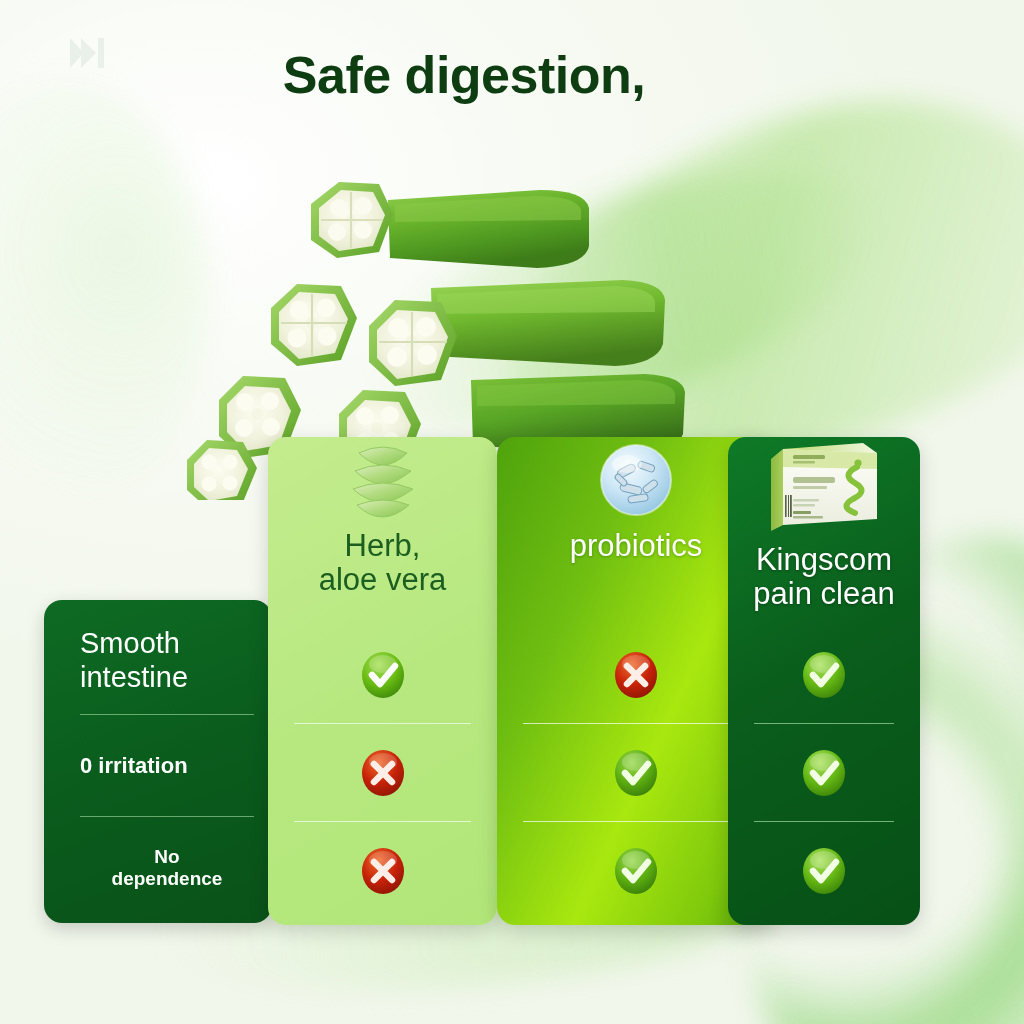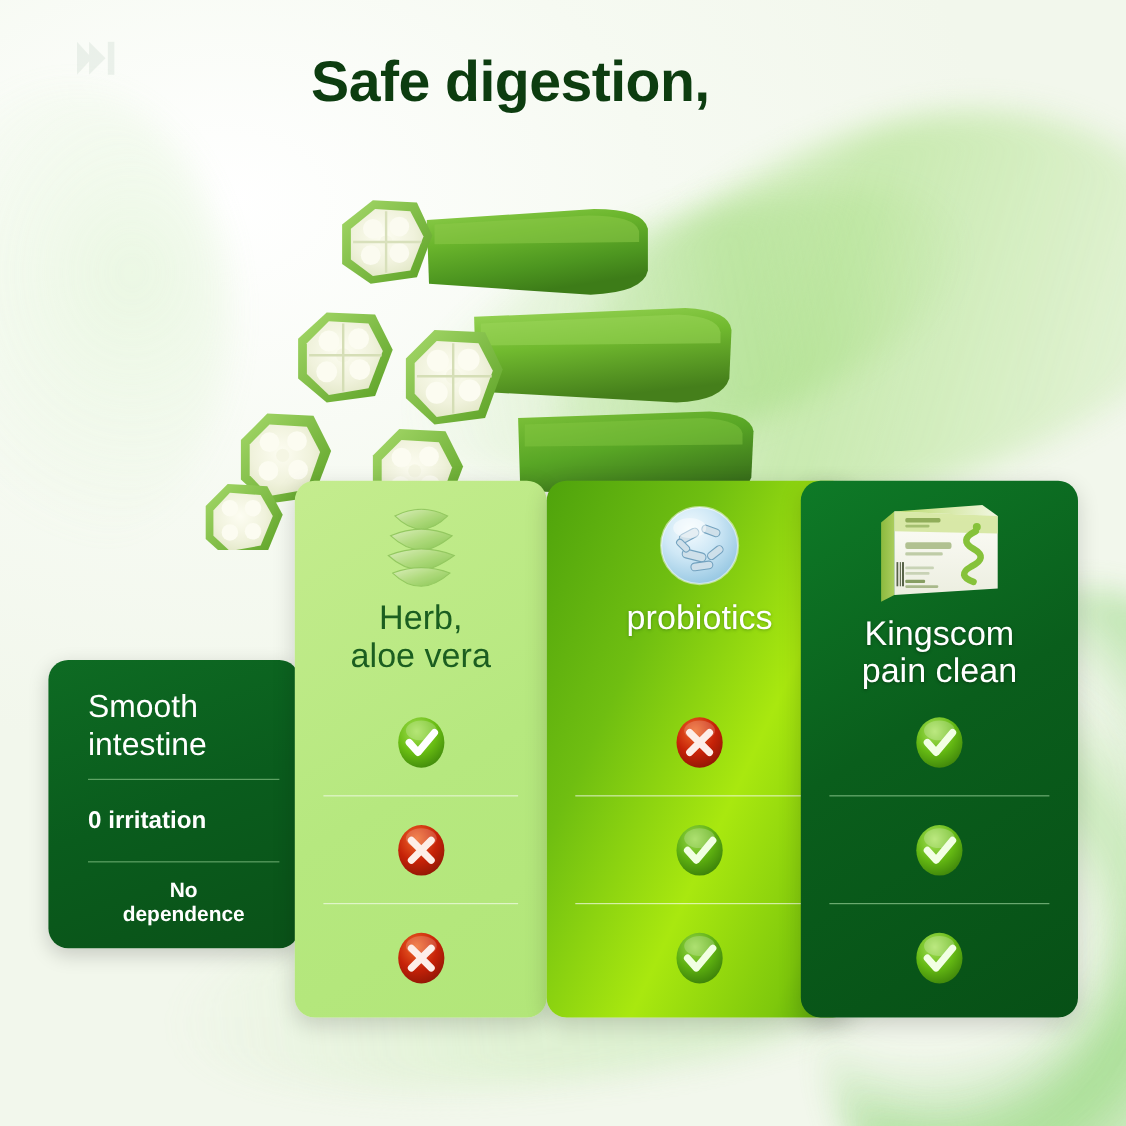--- a/index.html
+++ b/index.html
@@ -75,21 +75,21 @@
     letter-spacing:-.5px;
     text-shadow:0 1px 2px rgba(255,255,255,.6);
   }
   .headline .l2 { display:block; }
 
   
   .okra { position:absolute; left:185px; top:160px; width:560px; height:340px; z-index:3; }
 
   
   .row-panel {
-    position:absolute; left:44px; top:600px; width:228px; height:262px;
+    position:absolute; left:44px; top:600px; width:228px; height:323px;
     background:linear-gradient(160deg,#0e6b23 0%, #0a5c1d 50%, #0a5218 100%);
     border-radius:18px 0 0 18px;
     border-radius:18px;
     z-index:6;
     box-shadow:0 6px 18px rgba(0,0,0,.18);
     padding:26px 18px 18px 36px;
     display:flex; flex-direction:column;gap:14px;
   }
   .rp-cell {
     flex:1; display:flex; align-items:center;
@@ -110,27 +110,26 @@
     border-radius:18px;
     z-index:7;
     box-shadow:0 6px 20px rgba(0,0,0,.16);
     display:flex; flex-direction:column;
     overflow:hidden;
   }
   .card-1 { left:268px; width:229px;
     background:linear-gradient(150deg,#c4ec8e 0%, #b6e87f 55%, #b2e679 100%); }
   .card-2 { left:497px; width:278px;
     background:linear-gradient(115deg,#4fa30c 0%, #6fbe11 30%, #a9e80f 60%, #7ec80c 85%, #4f9f0b 100%); }
-  .card-3 { left:728px; width:252px;
+  .card-3 { left:728px; width:192px;
     background:linear-gradient(150deg,#0e7a27 0%, #0a5e1c 45%, #075016 100%); }
 
   .card-head {
     height:189px; display:flex; flex-direction:column;
     align-items:center; justify-content:flex-start;
-    padding-top:16px;
   }
   .card-icon { width:92px; height:86px; display:block; }
   .card-icon.box { width:130px; height:100px; }
   .card-title {
     margin-top:6px;
     font-size:31px; line-height:1.1; text-align:center; font-weight:400;
   }
   .card-1 .card-title { color:#1b5e20; }
   .card-2 .card-title { color:#ffffff; text-shadow:0 1px 3px rgba(0,60,0,.35); }
   .card-3 .card-title { color:#ffffff; text-shadow:0 1px 3px rgba(0,0,0,.35); }

